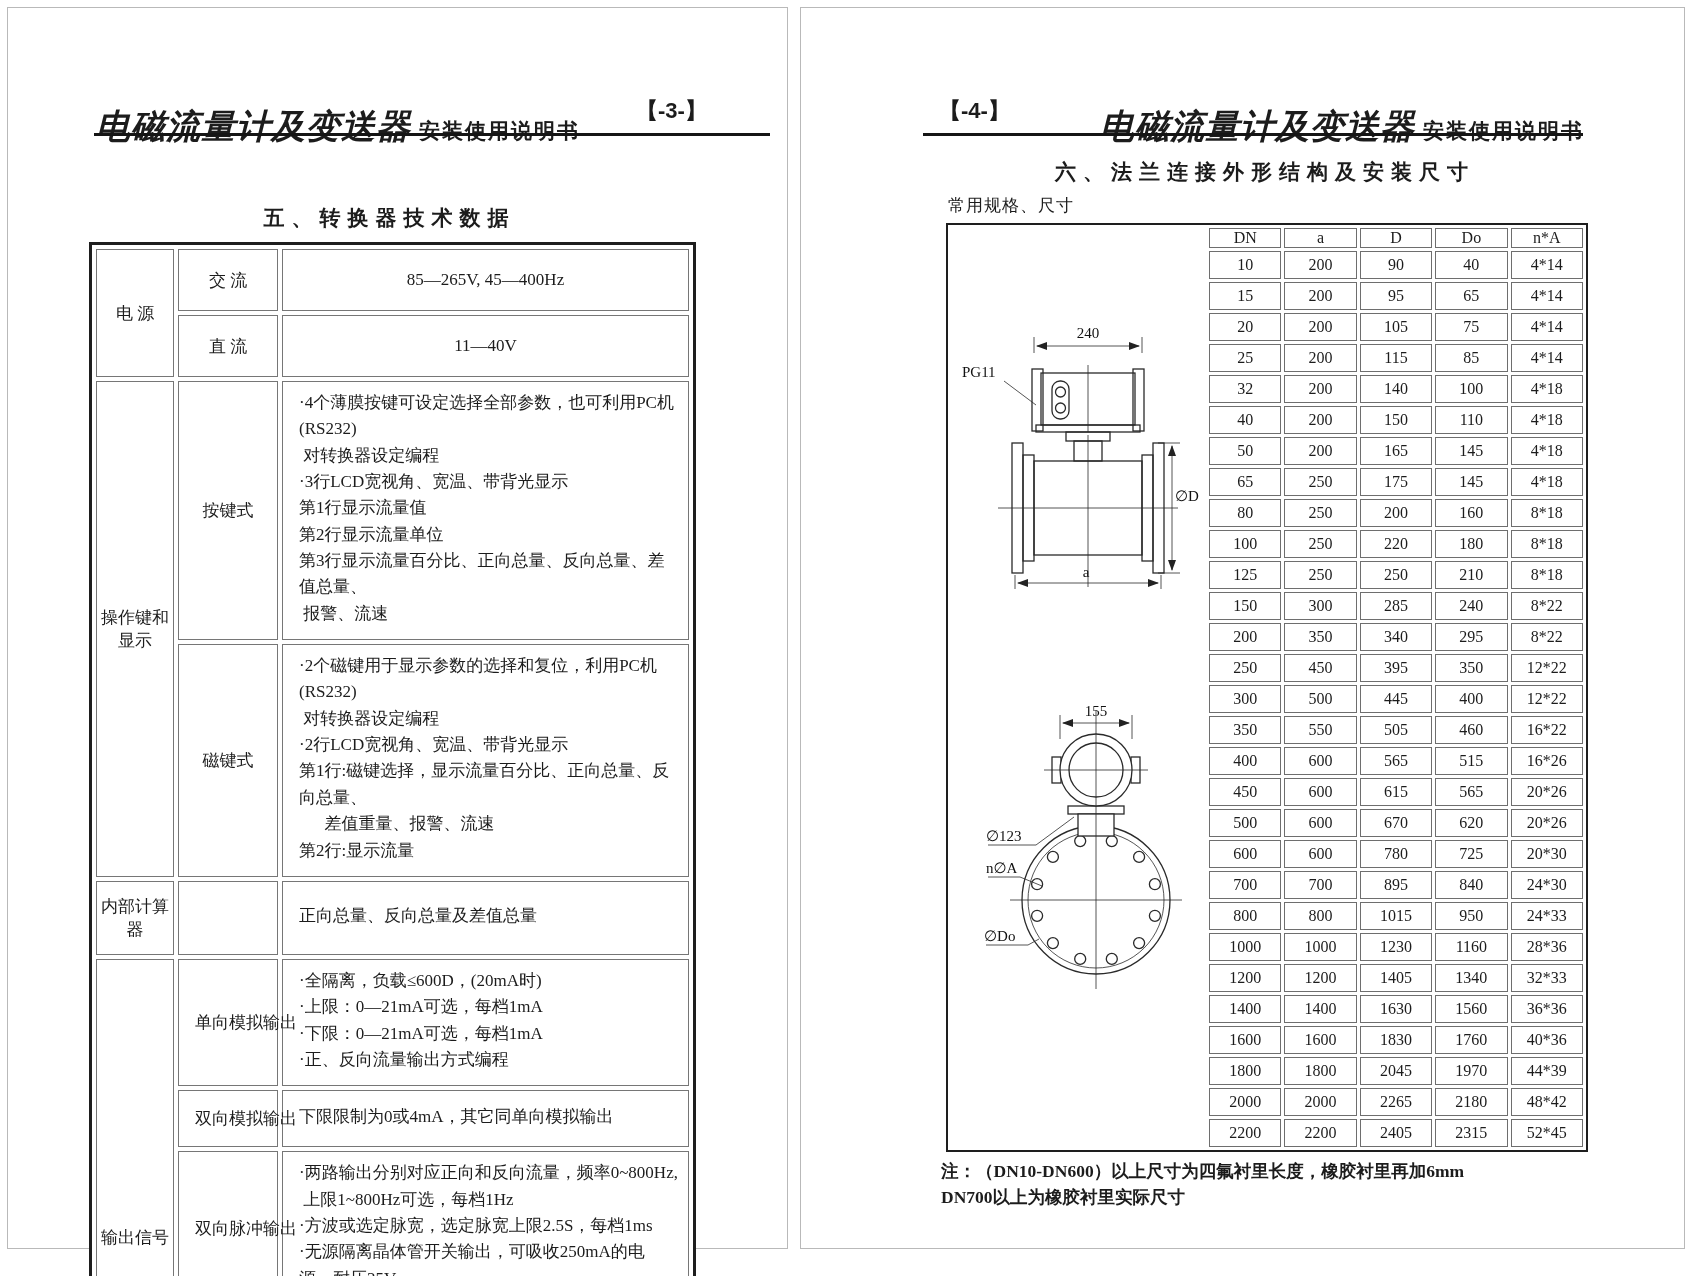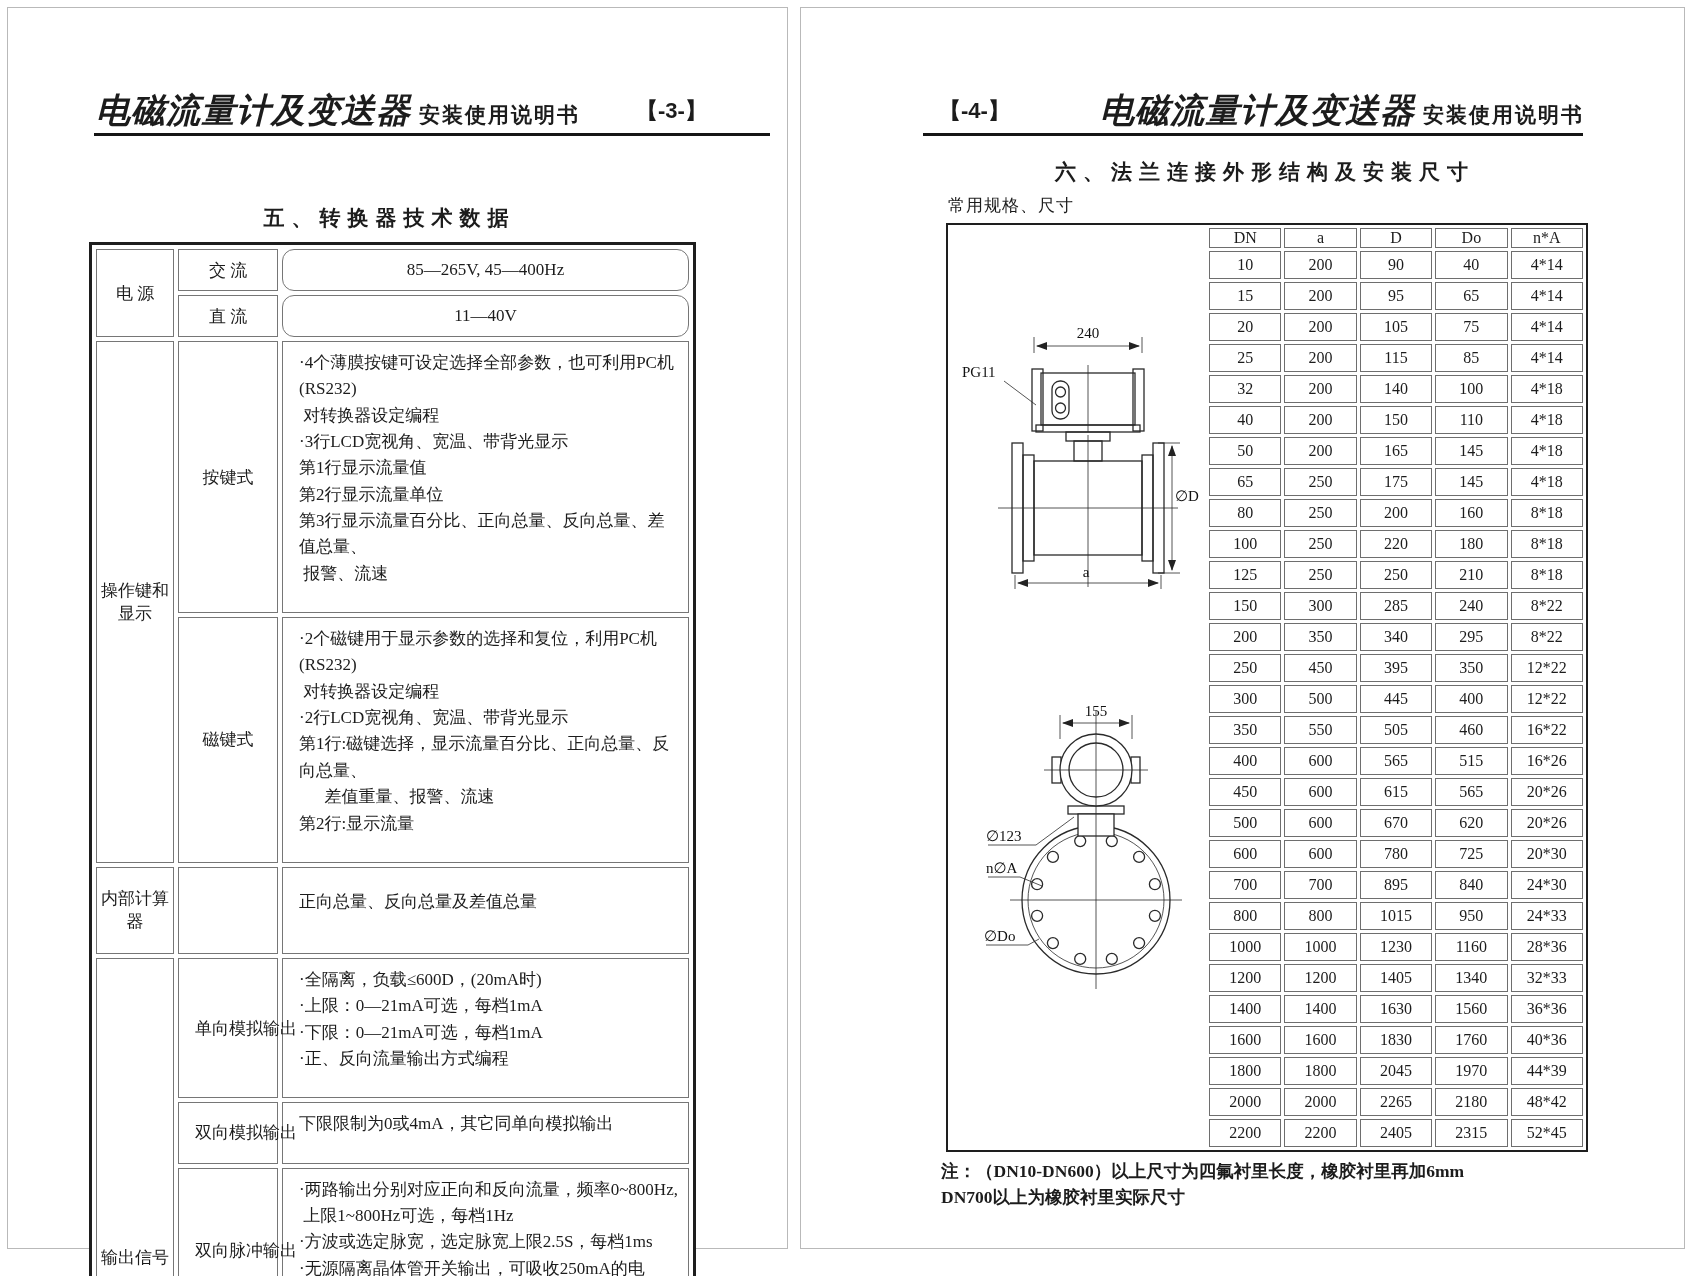--- a/index.html
+++ b/index.html
@@ -6,37 +6,37 @@
   body{
     width:1689px;height:1276px;position:relative;background:#ffffff;
     font-family:"Liberation Serif", serif;color:#1c1c1c;
     -webkit-font-smoothing:antialiased;
   }
   .page{position:absolute;top:7px;height:1240px;border:1px solid #b9b9b9;background:#fff;}
   .page-left{left:7px;width:779px;}
   .page-right{left:800px;width:883px;}
 
   
-  .hdr{position:absolute;top:80px;white-space:nowrap;}
+  .hdr{position:absolute;top:96px;white-space:nowrap;}
   .brand{font-family:"Liberation Serif",serif;font-style:italic;font-weight:700;font-size:34px;letter-spacing:1px;}
   .subtitle{font-family:"Liberation Sans",sans-serif;font-weight:700;font-size:21px;margin-left:8px;letter-spacing:2px;}
   .pageno{position:absolute;top:88px;font-family:"Liberation Sans",sans-serif;font-weight:700;font-size:22px;}
   .rule{position:absolute;height:2.5px;background:#151515;}
 
   .sec-title{position:absolute;text-align:center;font-family:Liberation Sans, sans-serif;
     font-weight:700;font-size:21px;letter-spacing:7px;}
 
   
   .spec-wrap{position:absolute;left:81px;top:234px;width:601px;border:3px solid #1e1e1e;background:#fff;}
   table.spec{width:100%;border-collapse:separate;border-spacing:4px;table-layout:fixed;}
   table.spec td{border:1.5px solid #767676;font-size:17px;vertical-align:middle;}
   td.lbl{text-align:center;white-space:pre-line;font-size:17.5px;padding:2px;}
   td.lbl2{text-align:center;white-space:nowrap;font-size:15.5px;padding:16px;}
-  td.val{padding:8px 10px 25px 16px;white-space:pre-wrap;line-height:1.55;}
-  td.cen{text-align:center;padding:4px;border-radius:12px;}
+  td.val{padding:8px 10px 12px 16px;white-space:pre-wrap;line-height:1.55;}
+  td.cen{text-align:center;padding:14px;}
   tr.rh34 > td.rh{height:32px;}
   tr.rhcalc > td.rh{height:52px;}
 
   
   .subhead{position:absolute;font-size:17px;letter-spacing:1px;}
   .bigbox{position:absolute;left:145px;top:215px;width:638px;height:925px;border:2.5px solid #1e1e1e;
     display:flex;background:#fff;}
   .diagram-pane{width:258px;position:relative;}
   .flange-pane{flex:1;}
   table.flange{width:100%;height:100%;border-collapse:separate;border-spacing:3px;table-layout:fixed;}

